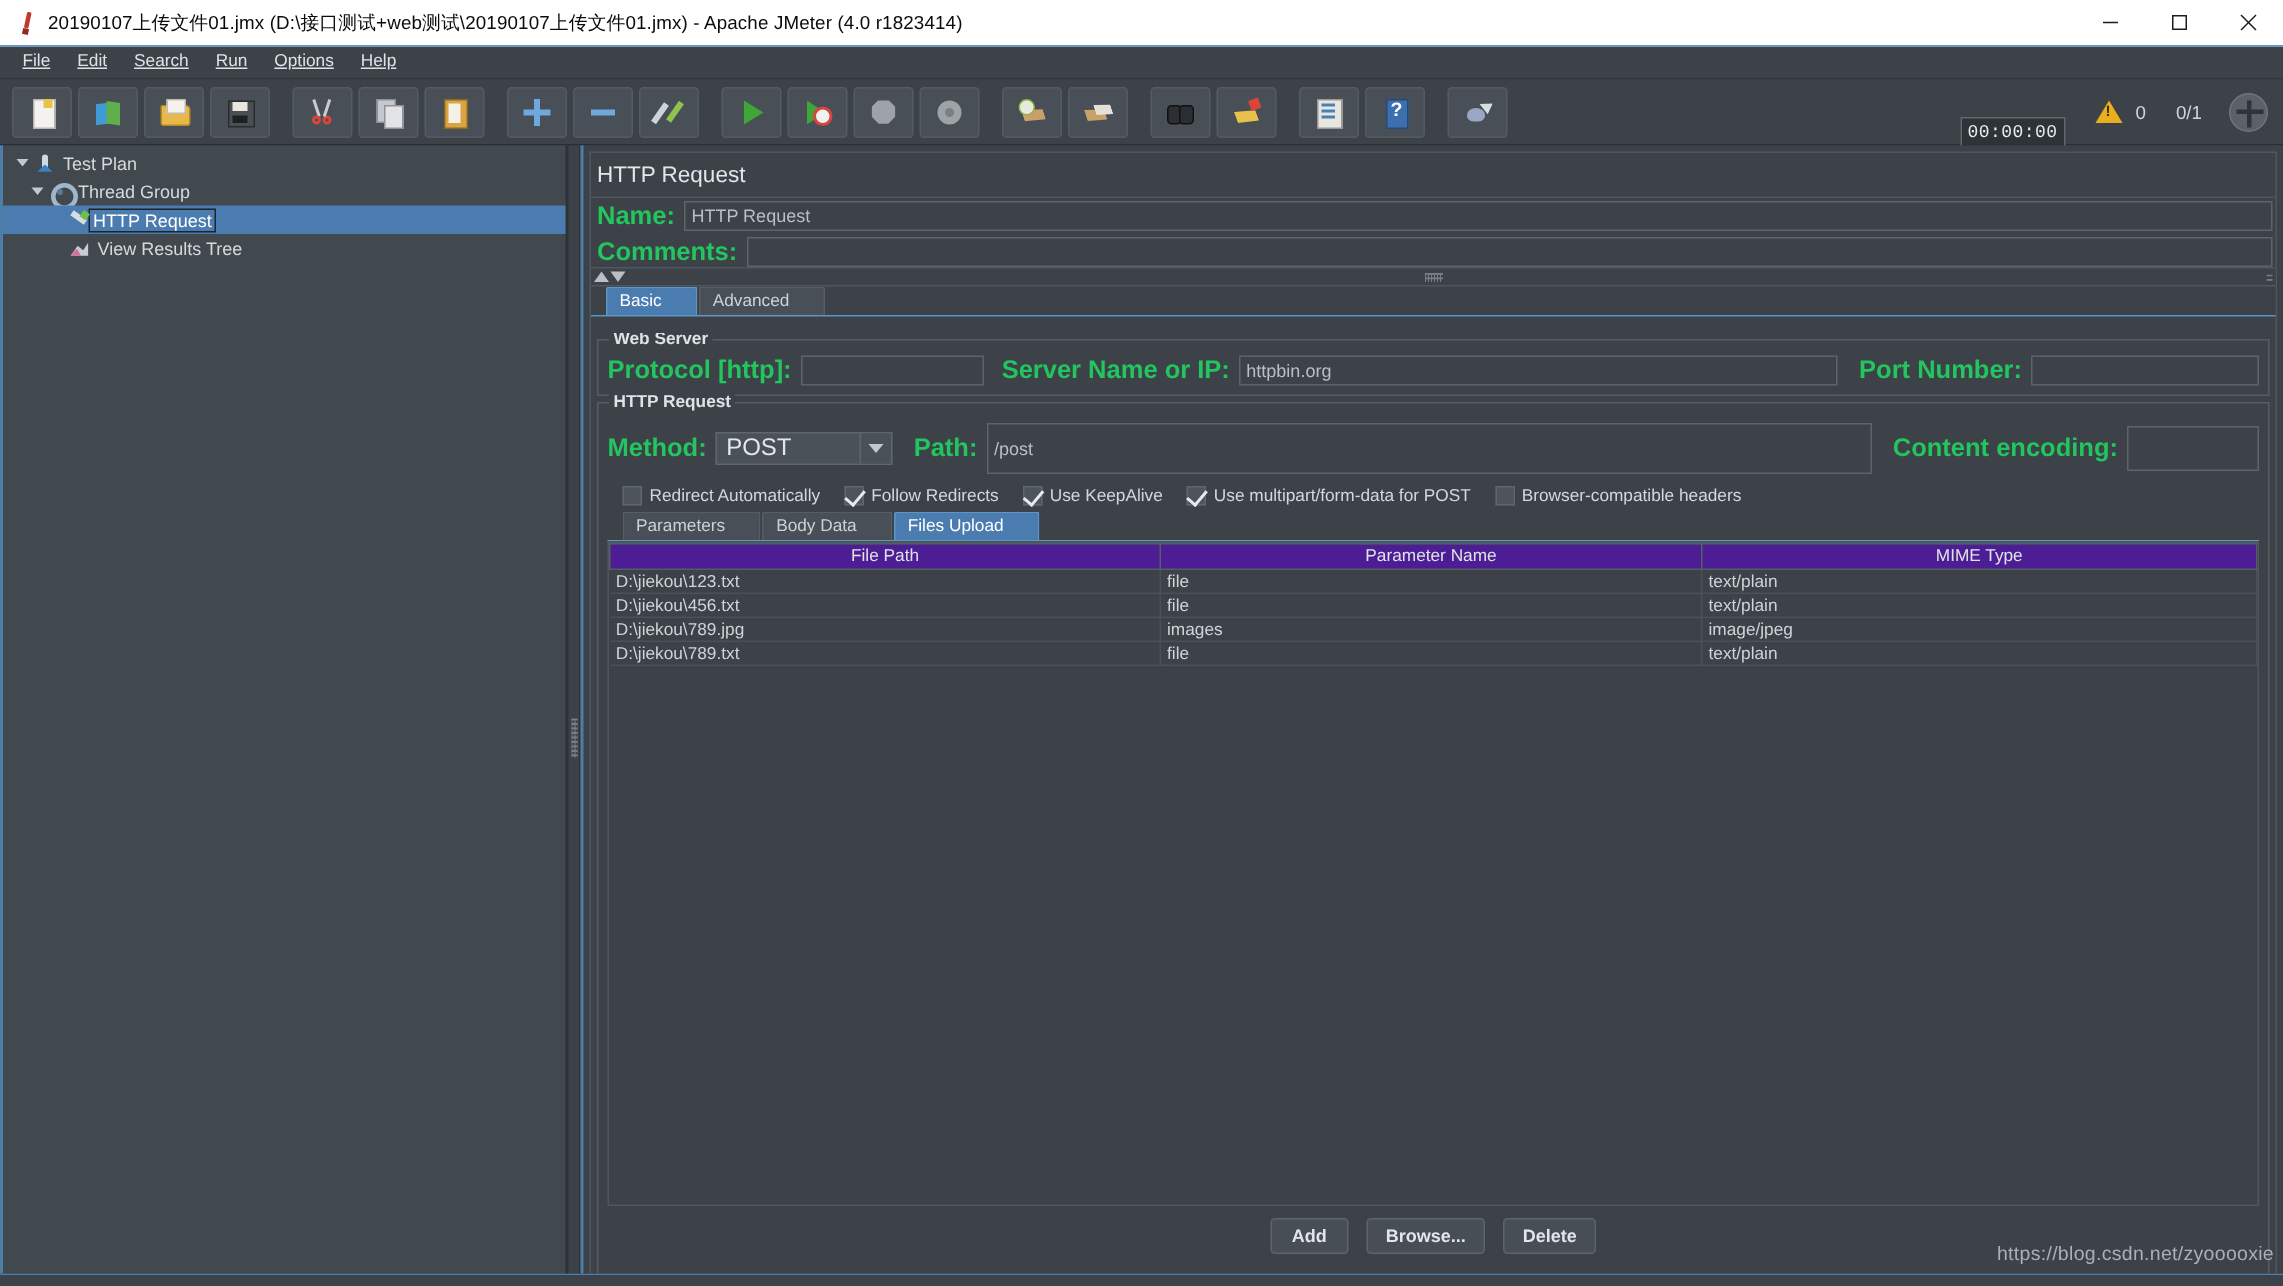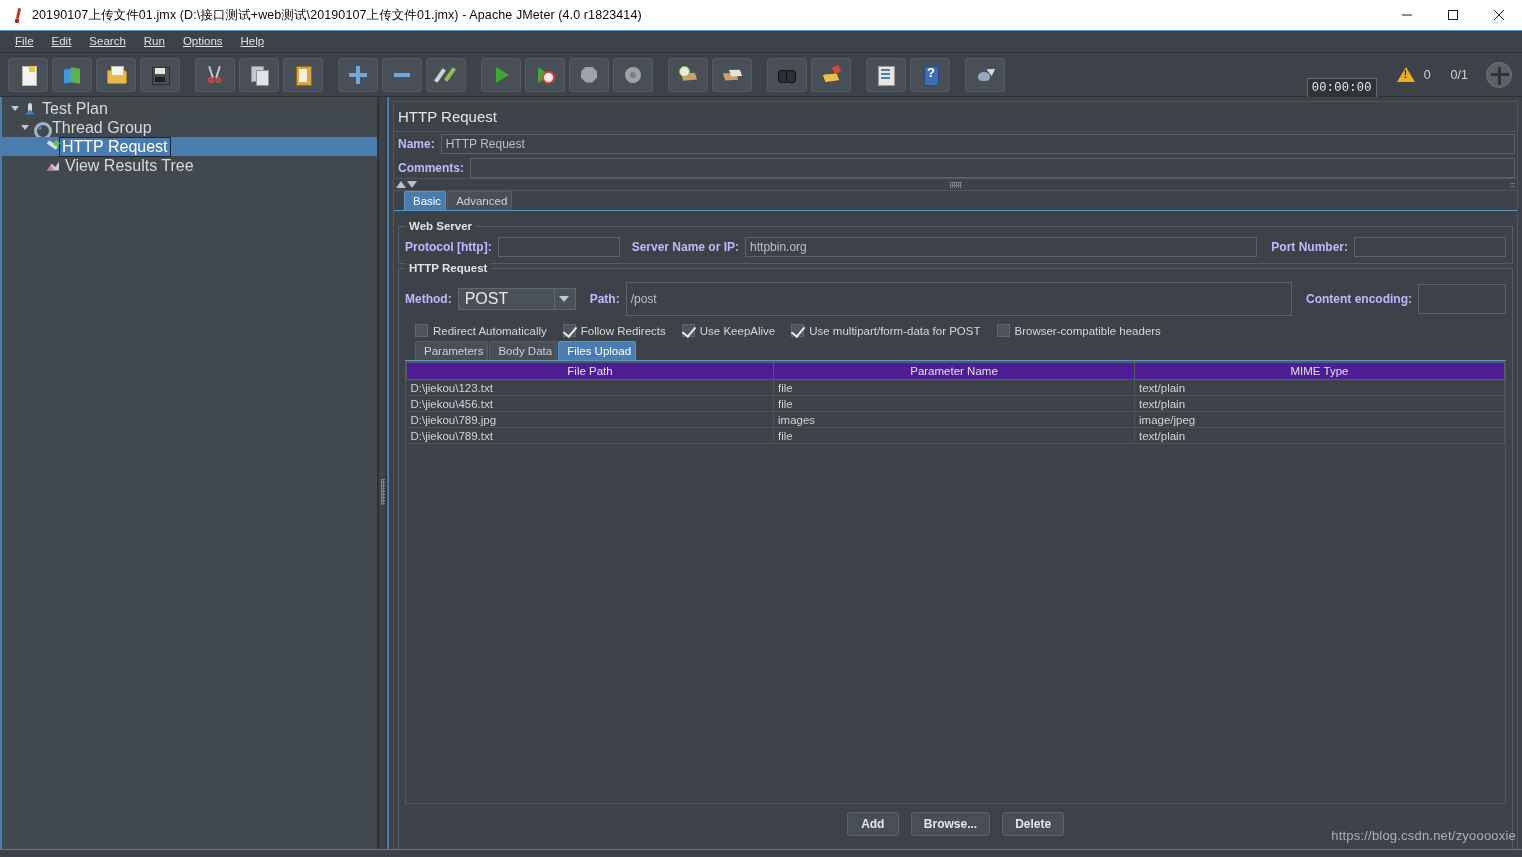--- a/index.html
+++ b/index.html
@@ -347,21 +347,21 @@
   .tree-pane {
     width: 378px; min-width: 378px;
     background: #41484e;
     border-right: 1px solid #2d3236;
     border-left: 2px solid #4b7ea8;
     padding-top: 2px;
     position: relative;
   }
   .tree-row {
     height: 19px; display: flex; align-items: center;
-    font-size: 16px; color: #d6dadd;
+    font-size: 12px; color: #d6dadd;
     white-space: nowrap; position: relative;
   }
   .tree-row.sel {
     background: #4a7cb0;
   }
   .tree-row.sel .tree-label {
     color: #ffffff;
     outline: 1px solid #1f2428;
     padding: 0 2px;
     margin-left: -2px;
@@ -451,21 +451,21 @@
   .panel-title {
     font-size: 15px; color: #e3e7ea;
     padding: 6px 0 6px 4px;
     border-bottom: 1px solid #4f575e;
   }
   .field-row {
     display: flex; align-items: center;
     padding: 2px 2px 2px 4px;
   }
   .field-label {
-    font-size: 12px; color: #c4b5fd; font-weight: bold;
+    font-size: 17px; color: #22c55e; font-weight: bold;
     white-space: nowrap; padding-right: 6px;
   }
   .txt {
     flex: 1; min-width: 0;
     height: 20px;
     background: #3c4248;
     border: 1px solid #5c646b;
     color: #b9bfc4;
     font-size: 12px;
     padding: 0 4px;
@@ -509,21 +509,21 @@
   
   .tabs {
     display: flex; align-items: flex-end;
     padding-left: 10px;
     height: 20px;
     border-bottom: 1px solid #5b96c4;
     background: #3c4248;
   }
   .tab {
     font-size: 11.5px; color: #cdd2d6;
-    padding: 3px 4px 3px 8px;
+    padding: 3px 23px 3px 8px;
     background: #484f56;
     margin-right: 1px;
     border: 1px solid #565e65; border-bottom: none;
     border-radius: 2px 2px 0 0;
     text-align: center;
   }
   .tab.active {
     background: #4a7cb0; color: #ffffff; font-weight: normal;
     border-color: #5b96c4;
   }

